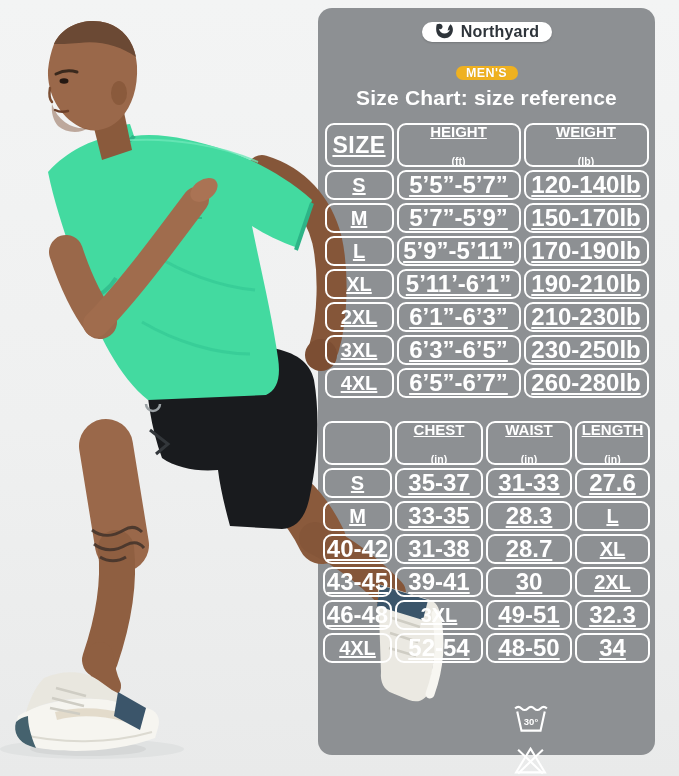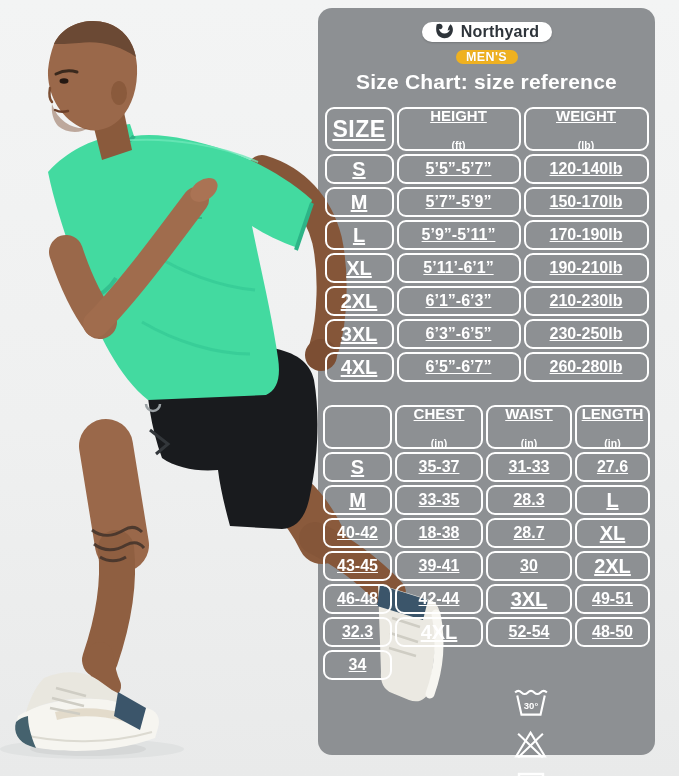--- a/index.html
+++ b/index.html
@@ -16,38 +16,38 @@
   .model-svg { position:absolute; left:0; top:0; width:679px; height:776px; z-index:2; pointer-events:none; }
 
   .panel-content { position:absolute; left:318px; top:8px; width:337px; height:747px;
                    z-index:3; display:flex; flex-direction:column; align-items:center; color:#fff; }
 
   .brand-pill { margin-top:14px; width:130px; height:28px; background:#ffffff; border-radius:15px;
                 display:flex; align-items:center; justify-content:center; gap:6px;
                 box-shadow:0 1px 2px rgba(0,0,0,.18); }
   .brand-pill .brand-text { color:#2e343a; font-weight:bold; font-size:16px; letter-spacing:.2px; }
 
-  .mens-badge { margin-top:8px; min-width:62px; height:21px; padding:0 10px; background:#efb120;
+  .mens-badge { margin-top:24px; min-width:62px; height:21px; padding:0 10px; background:#efb120;
                 border-radius:11px; display:flex; align-items:center; justify-content:center;
                 font-size:12.5px; font-weight:bold; letter-spacing:.4px; color:#fff;
                 text-shadow:0 0 1px rgba(0,0,0,.15); }
 
   .chart-title { margin-top:6px; font-size:21px; font-weight:bold; letter-spacing:.2px; }
 
   .size-table { display:grid; gap:3px;text-decoration:underline; }
   .t1 { margin-top:13px; grid-template-columns:69px 124px 125px; grid-template-rows:44px repeat(7,30px); }
   .t2 { margin-top:23px; grid-template-columns:69px 88px 86px 75px; grid-template-rows:44px repeat(7,30px); }
   .cell { border:2.5px solid #fff; border-radius:9px; display:flex; align-items:center;
           justify-content:center; color:#fff; font-weight:bold; line-height:1; }
   .cell.head { flex-direction:column; }
   .cell .hlabel { font-size:15px; }
   .cell .hunit  { font-size:10.5px; margin-top:17px; }
   .cell.sizehead { font-size:23px; letter-spacing:.5px; }
   .cell.rowlabel { font-size:20px; }
-  .cell.val { font-size:16px; }
+  .cell.val { font-size:24px; }
 
   .care-row { margin-top:8px; width:100%; display:flex; align-items:center; gap:11px;
               padding-left:88px;flex-direction:column; }
   .care-row svg { display:block; }
   .hatch { align-self:flex-start; margin:4px 0 0 78px; width:206px; height:9px;
            background:repeating-linear-gradient(110deg,#fff 0 2px,rgba(255,255,255,0) 2px 6px); }
 </style>
 </head>
 <body>
 
@@ -210,31 +210,30 @@
       <div class="cell val">35-37</div>
       <div class="cell val">31-33</div>
       <div class="cell val">27.6</div>
 
       <div class="cell rowlabel">M</div>
       <div class="cell val">33-35</div>
       <div class="cell val">28.3</div>
 
       <div class="cell rowlabel">L</div>
       <div class="cell val">40-42</div>
-      <div class="cell val">18-38</div>
+      <div class="cell val">31-38</div>
       <div class="cell val">28.7</div>
 
       <div class="cell rowlabel">XL</div>
       <div class="cell val">43-45</div>
       <div class="cell val">39-41</div>
       <div class="cell val">30</div>
 
       <div class="cell rowlabel">2XL</div>
       <div class="cell val">46-48</div>
-      <div class="cell val">42-44</div>
 
       <div class="cell rowlabel">3XL</div>
       <div class="cell val">49-51</div>
       <div class="cell val">32.3</div>
 
       <div class="cell rowlabel">4XL</div>
       <div class="cell val">52-54</div>
       <div class="cell val">48-50</div>
       <div class="cell val">34</div>
     </div>

